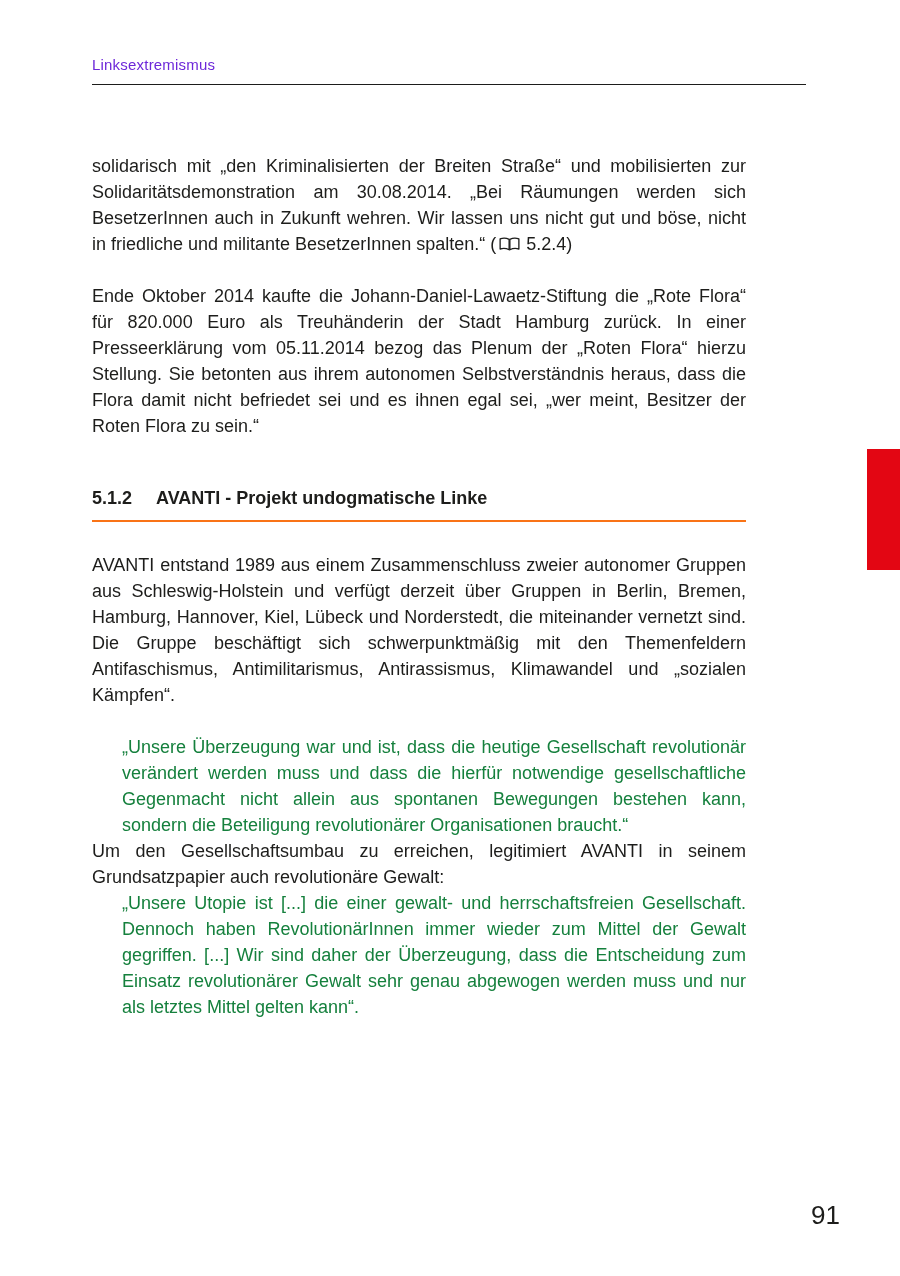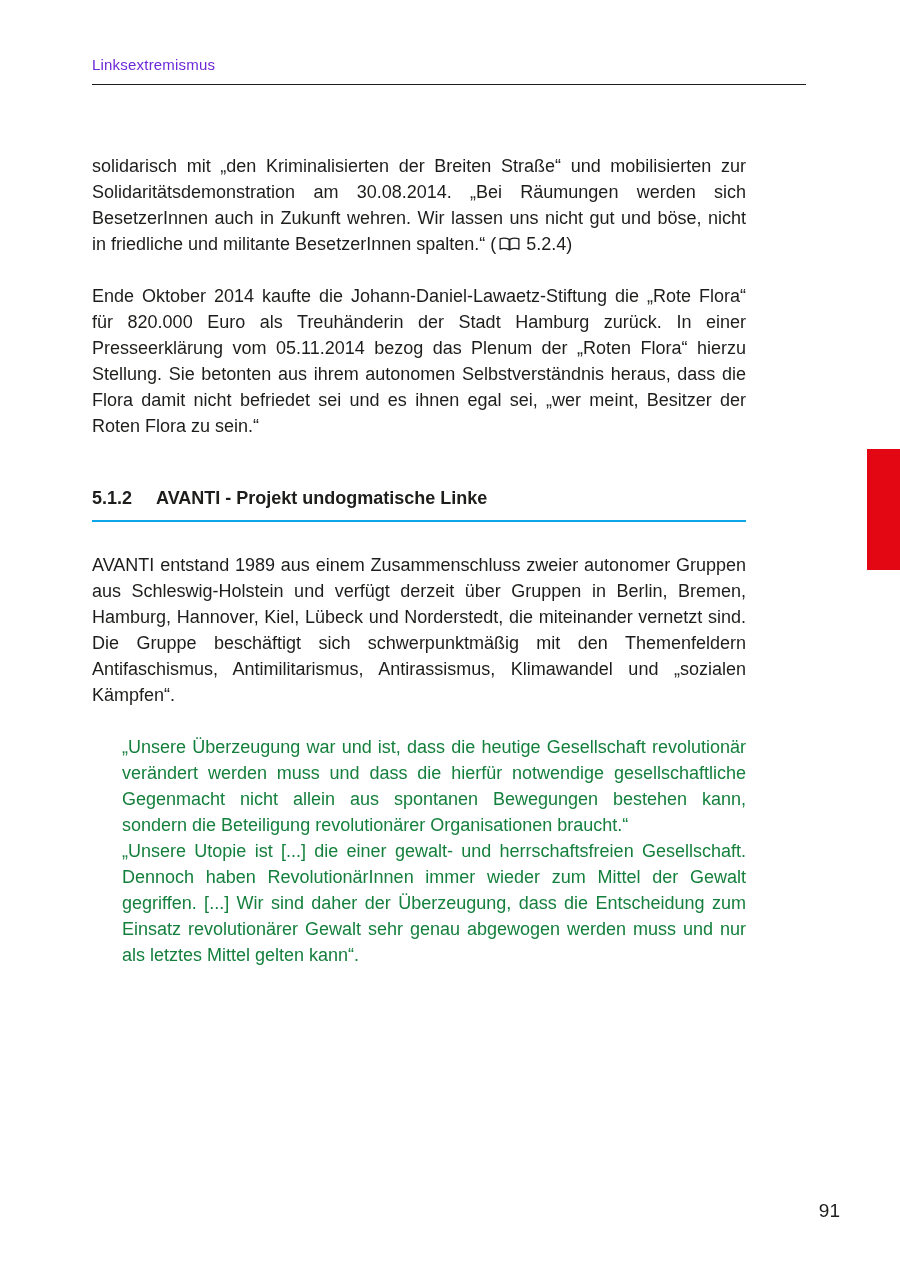--- a/index.html
+++ b/index.html
@@ -56,42 +56,42 @@
     margin-top: 29px;
   }
   .content p { margin: 0; }
   .mb { margin-bottom: 26px !important; }
   .heading {
     margin: 46px 0 30px 0;
     font-size: 18px;
     font-weight: bold;
     line-height: 26px;
     padding-bottom: 9px;
-    border-bottom: 2px solid #0ea5e9;
+    border-bottom: 2px solid #f97316;
     text-align: left;
   }
   .heading .hnum {
     display: inline-block;
     width: 64px;
   }
   .quote {
     padding-left: 30px;
     color: #15803d;
   }
   .book-icon {
     display: inline-block;
     vertical-align: -2px;
     margin: 0 6px 0 3px;
   }
   .book-icon svg { display: block; }
   .page-number {
     position: absolute;
     right: 60px;
     top: 1200px;
-    font-size: 19px;
+    font-size: 26px;
     color: #1d1d1b;
   }
 </style>
 </head>
 <body>
 
 <div class="page">
 
   <div class="running-header">
     <span>Linksextremismus</span>
@@ -111,20 +111,21 @@
 
     <h2 class="heading">
       <span class="hnum">5.1.2</span><span>AVANTI - Projekt undogmatische Linke</span>
     </h2>
 
     <p class="mb">AVANTI entstand 1989 aus einem Zusammenschluss zweier autonomer Gruppen aus Schleswig-Holstein und verfügt derzeit über Gruppen in Berlin, Bremen, Hamburg, Hannover, Kiel, Lübeck und Norderstedt, die miteinander vernetzt sind. Die Gruppe beschäftigt sich schwerpunktmäßig mit den Themenfeldern Antifaschismus, Antimilitarismus, Antirassismus, Klimawandel und „sozialen Kämpfen“.</p>
 
 
     <p class="quote">„Unsere Überzeugung war und ist, dass die heutige Gesellschaft revolutionär verändert werden muss und dass die hierfür notwendige gesellschaftliche Gegenmacht nicht allein aus spontanen Bewegungen bestehen kann, sondern die Beteiligung revolutionärer Organisationen braucht.“</p>
 
+    <p>Um den Gesellschaftsumbau zu erreichen, legitimiert AVANTI in seinem Grundsatzpapier auch revolutionäre Gewalt:</p>
 
     <p class="quote">„Unsere Utopie ist [...] die einer gewalt- und herrschaftsfreien Gesellschaft. Dennoch haben RevolutionärInnen immer wieder zum Mittel der Gewalt gegriffen. [...] Wir sind daher der Überzeugung, dass die Entscheidung zum Einsatz revolutionärer Gewalt sehr genau abgewogen werden muss und nur als letztes Mittel gelten kann“.</p>
 
   </div>
 
   <div class="page-number">91</div>
 
 </div>
 
 </body></html>

